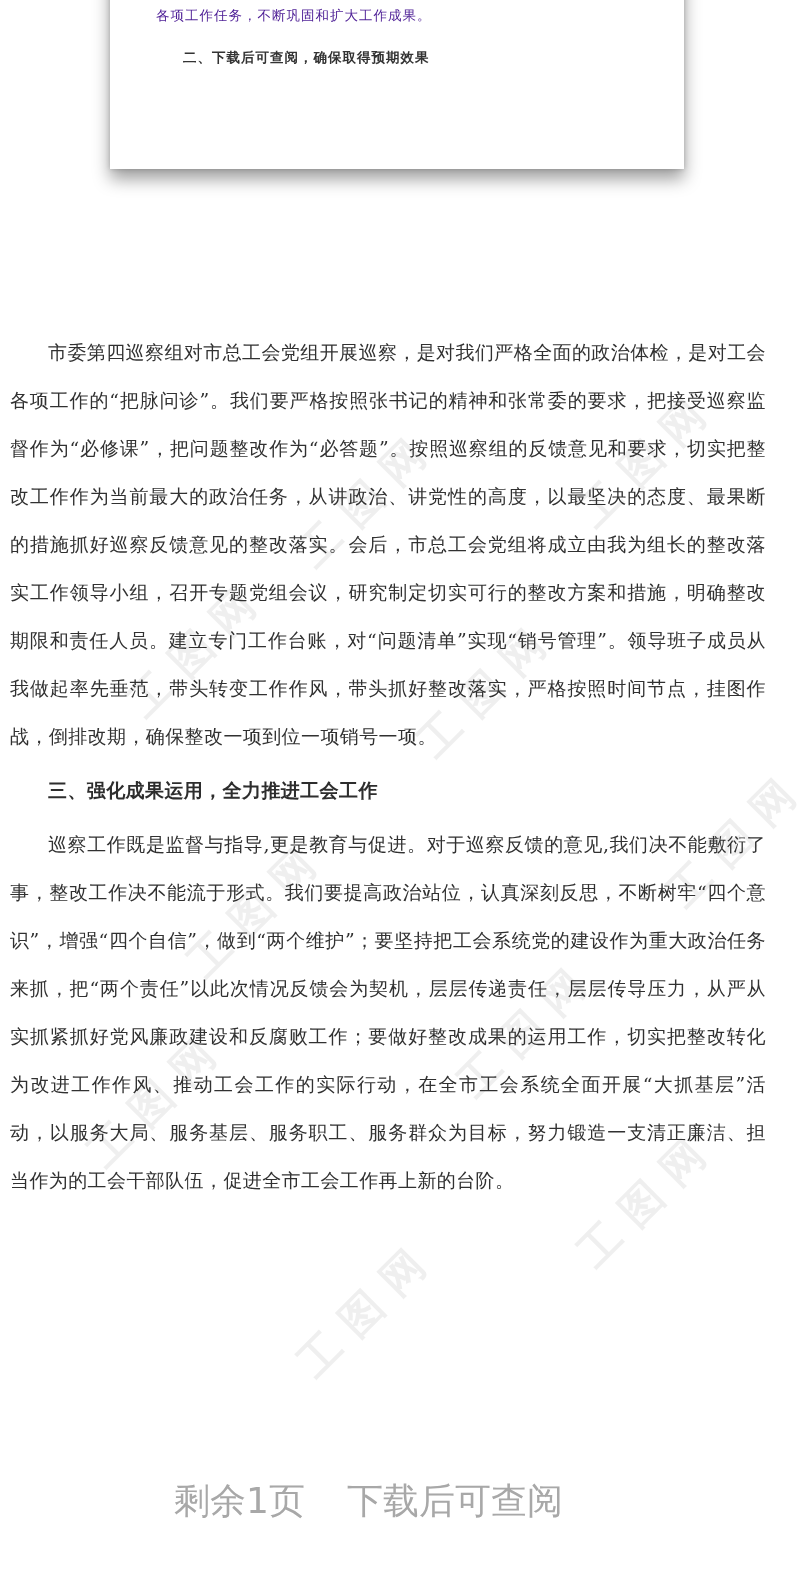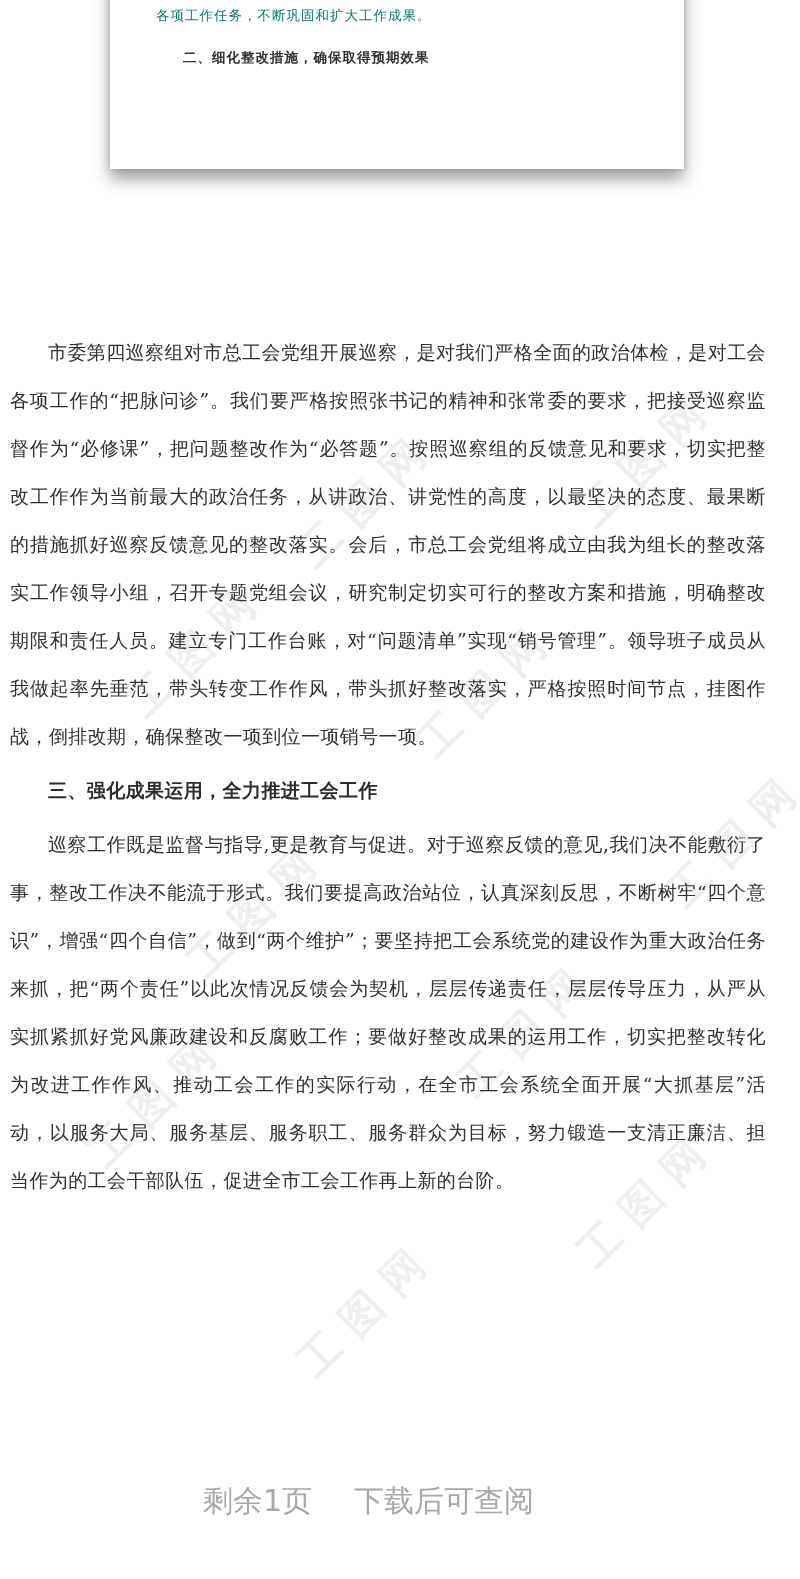--- a/index.html
+++ b/index.html
@@ -22,21 +22,21 @@
     background: #ffffff;
     box-shadow: 0 10px 16px rgba(0,0,0,0.38), 0 0 5px rgba(0,0,0,0.18);
     z-index: 3;
   }
   .doc-card .card-inner {
     padding: 48px 46px 0 46px;
   }
   .card-tail {
     font-size: 13.5px;
     line-height: 18px;
-    color: #0f766e;
+    color: #4c1d95;
     letter-spacing: 1px;
   }
   .card-heading {
     margin-top: 24px;
     font-size: 13.5px;
     line-height: 18px;
     font-weight: bold;
     color: #333333;
     text-indent: 2em;
     letter-spacing: 1px;
@@ -98,34 +98,34 @@
   }
 
   
   .footer-banner {
     position: absolute;
     left: 0;
     top: 1478px;
     width: 737px;
     text-align: center;
     font-family: "DejaVu Sans", "Liberation Sans", sans-serif;
-    font-size: 30px;
+    font-size: 36px;
     line-height: 46px;
     color: #a8a8a8;
     z-index: 2;
   }
   .footer-banner .remaining { margin-right: 42px; }
 </style>
 </head>
 <body>
 
 <div class="doc-card">
   <div class="card-inner">
     <p class="card-tail">各项工作任务，不断巩固和扩大工作成果。</p>
-    <p class="card-heading">二、细化整改措施，确保取得预期效果</p>
+    <p class="card-heading">二、下载后可查阅，确保取得预期效果</p>
   </div>
 </div>
 
 <div class="watermark-layer">
   <span class="wm1">工图网</span>
   <span class="wm2">工图网</span>
   <span class="wm3">工图网</span>
   <span class="wm4">工图网</span>
   <span class="wm5">工图网</span>
   <span class="wm6">工图网</span>

